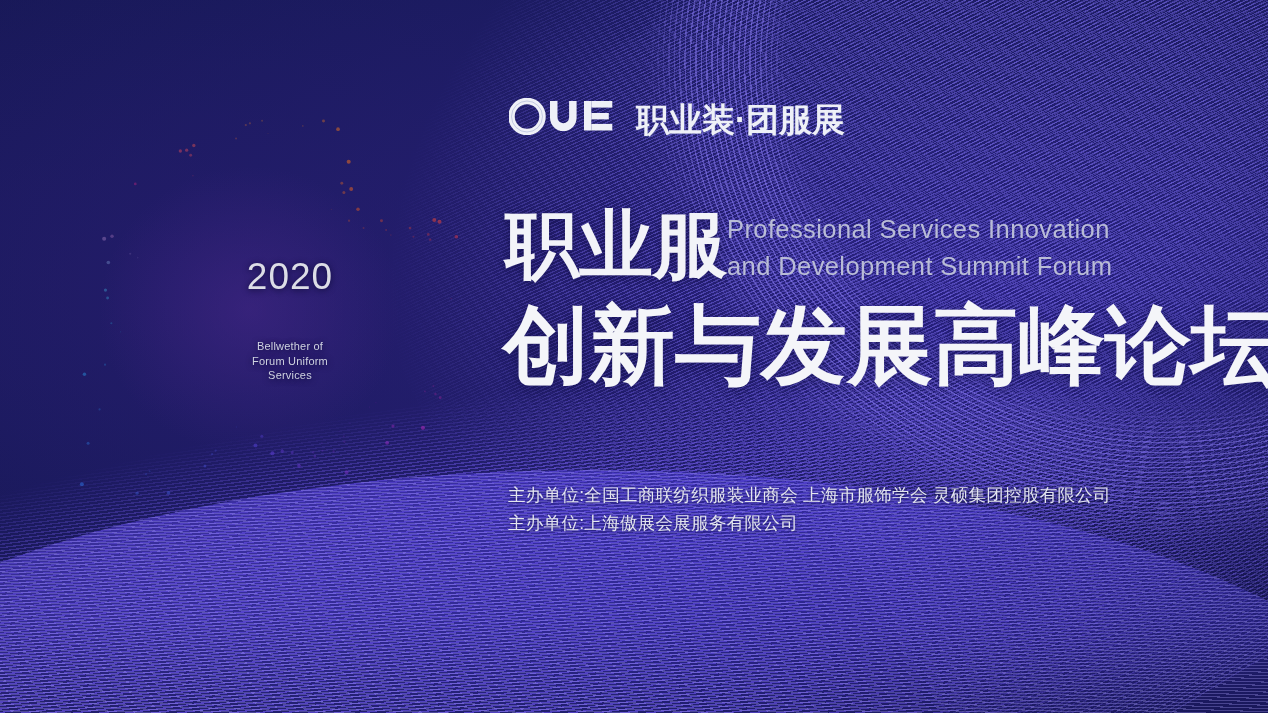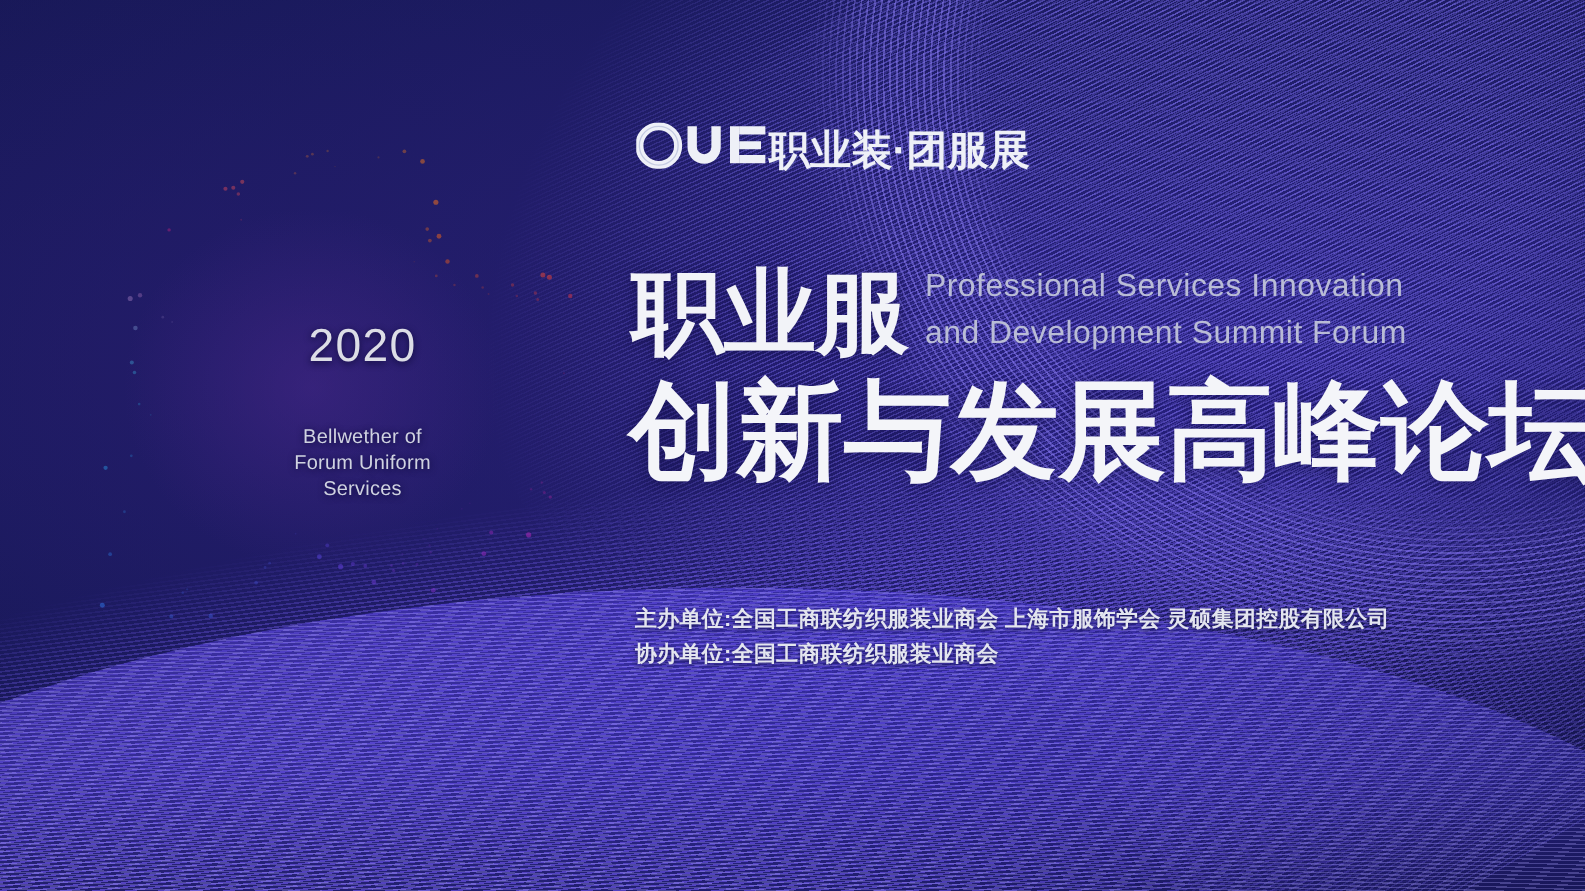--- a/index.html
+++ b/index.html
@@ -152,42 +152,42 @@
     position:absolute;left:190px;top:258px;width:200px;
     text-align:center;
     text-shadow:0 1px 6px rgba(10,8,50,.85);
   }
   #year{
     font-size:37px;letter-spacing:1px;line-height:1;
     color:#dcdde6;font-weight:400;
     margin-bottom:25px;
   }
   #tagline{
-    font-size:16px;line-height:1.32;color:#cfd2e0;
+    font-size:11px;line-height:1.32;color:#cfd2e0;
     font-weight:400;letter-spacing:.2px;margin-top:44px;
   }
 
   
   #logo{
     position:absolute;left:509px;top:98px;
-    display:flex;align-items:flex-end;gap:2px;
+    display:flex;align-items:flex-end;gap:23px;
   }
   #logo-mark{display:flex;align-items:center;gap:2px;}
   #logo-mark svg{display:block;}
   #logo-cn{
     font-size:33px;line-height:1;color:#eef0f7;
     font-weight:700;letter-spacing:0px;
     position:relative;top:1px;
     text-shadow:1px 1px 0 rgba(120,130,200,.30);
   }
 
   
   #title-row{
     position:absolute;left:505px;top:205px;
-    display:flex;align-items:flex-end;gap:13px;
+    display:flex;align-items:center;
   }
   #title-cn-1{
     font-size:74px;line-height:.95;color:#f2f3f8;
     font-weight:700;letter-spacing:0px;white-space:nowrap;
     text-shadow:0 2px 10px rgba(12,10,60,.55);
   }
   #title-en{
     margin-top:6px;
     font-size:25.5px;line-height:1.46;
     color:#b9bcd6;font-weight:300;letter-spacing:.4px;
@@ -202,21 +202,21 @@
     text-shadow:0 3px 14px rgba(12,10,60,.5);
   }
 
   
   #organizers{
     position:absolute;left:508px;top:481px;
     font-size:17.5px;line-height:1.62;color:#e3e5ef;
     font-weight:400;letter-spacing:.3px;
     text-shadow:0 1px 4px rgba(10,8,50,.7);
   }
-  #organizers div{white-space:nowrap;font-weight:bold;}
+  #organizers div{white-space:nowrap;}
 </style>
 </head>
 <body>
 
 <div id="stage">
 
   <div class="bg-base"></div>
   <div class="bg-vign"></div>
 
   <div class="wave" id="wave-ur">
@@ -1034,16 +1034,16 @@
     <div id="title-cn-1">职业服</div>
     <div id="title-en">
       <div>Professional Services Innovation</div>
       <div>and Development  Summit Forum</div>
     </div>
   </div>
   <div id="title-cn-2">创新与发展高峰论坛</div>
 
   <div id="organizers">
     <div>主办单位:全国工商联纺织服装业商会  上海市服饰学会  灵硕集团控股有限公司</div>
-    <div>协办单位:全国工商联纺织服装业商会</div>
+    <div>主办单位:上海傲展会展服务有限公司</div>
   </div>
 
 </div>
 
 </body></html>

